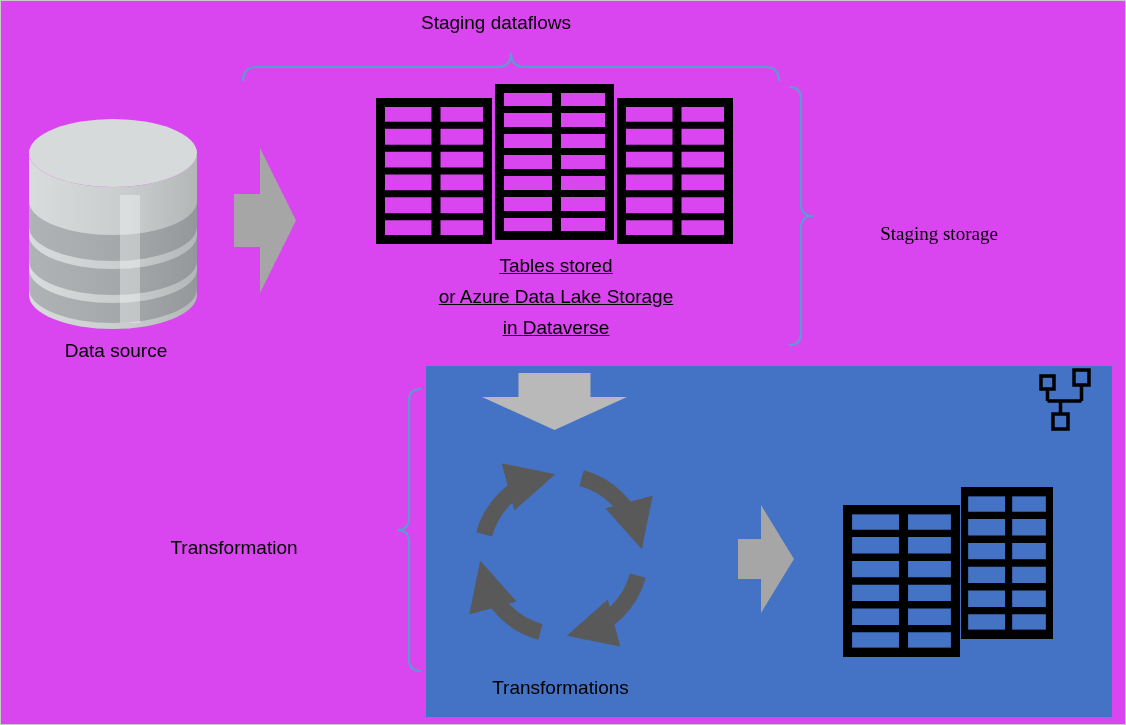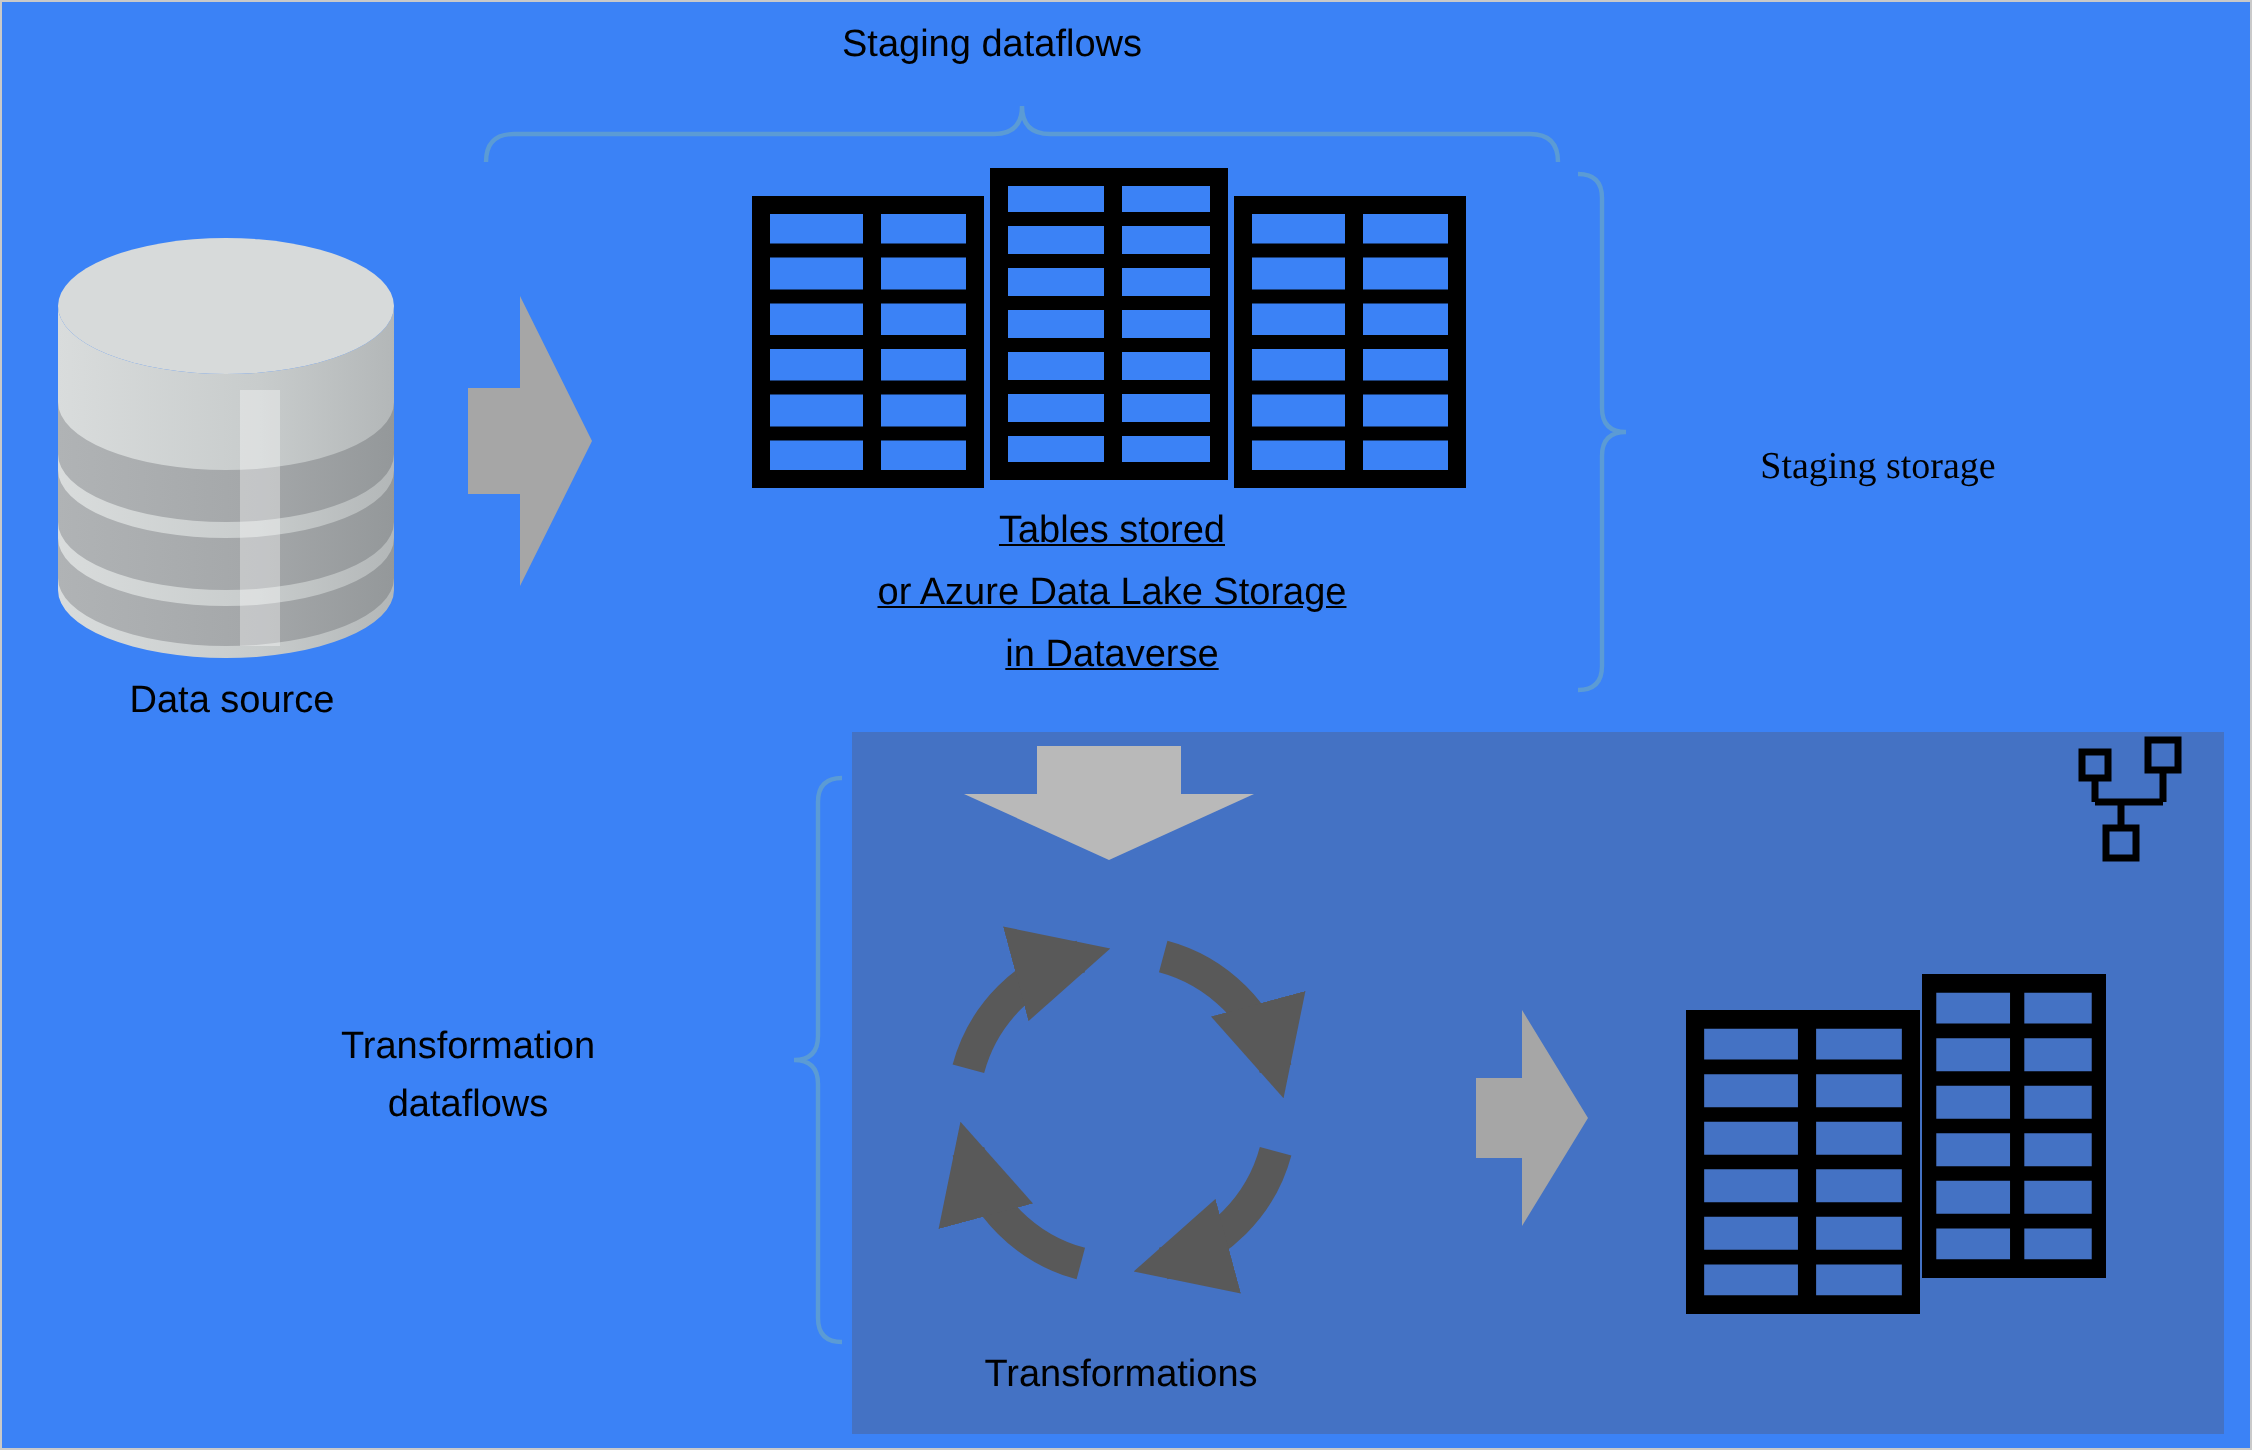--- a/index.html
+++ b/index.html
@@ -1,18 +1,18 @@
 <!DOCTYPE html>
 <html><head>
 <meta charset="utf-8">
 <style>
   html,body { margin:0; padding:0; background:#fff; }
   .canvas {
     position:relative; width:1126px; height:725px; box-sizing:border-box;
-    background:#3b82f6; border:1px solid #c9c9c9; overflow:hidden;
+    background:#d946ef; border:1px solid #c9c9c9; overflow:hidden;
     font-family:"Liberation Sans", sans-serif; color:#000;
   }
   .abs { position:absolute; }
   .label { font-size:19px; text-align:center; white-space:nowrap; }
   .caption { font-size:19px; text-align:center; line-height:31px;text-decoration:underline; }
   .two-line { font-size:19px; text-align:center; line-height:29px; }
   .blue-box { background:#4472C4; }
   .on-blue { color:#000; }
   svg { display:block; }
 </style>
@@ -136,18 +136,17 @@
     </svg>
   <svg class="abs" style="left:842px; top:504px;" width="117" height="152" viewBox="0 0 116 146" preserveAspectRatio="none">
       <use href="#tbl6"></use>
     </svg>
 
 
   <svg class="abs" style="left:390px; top:386px;" width="34" height="286" viewBox="0 0 34 286">
     <path d="M30,2 Q18,2 18,14 L18,131 Q18,143 6,143 Q18,143 18,155 L18,272 Q18,284 30,284" fill="none" stroke="#5B9BD5" stroke-width="2.2"></path>
   </svg>
 
-  <div class="abs two-line" style="left:128px; top:508px; width:210px;">
+  <div class="abs two-line" style="left:128px; top:532px; width:210px;">
     <div>Transformation</div>
-    <div>dataflows</div>
   </div>
 
 </div>
 
 </body></html>

